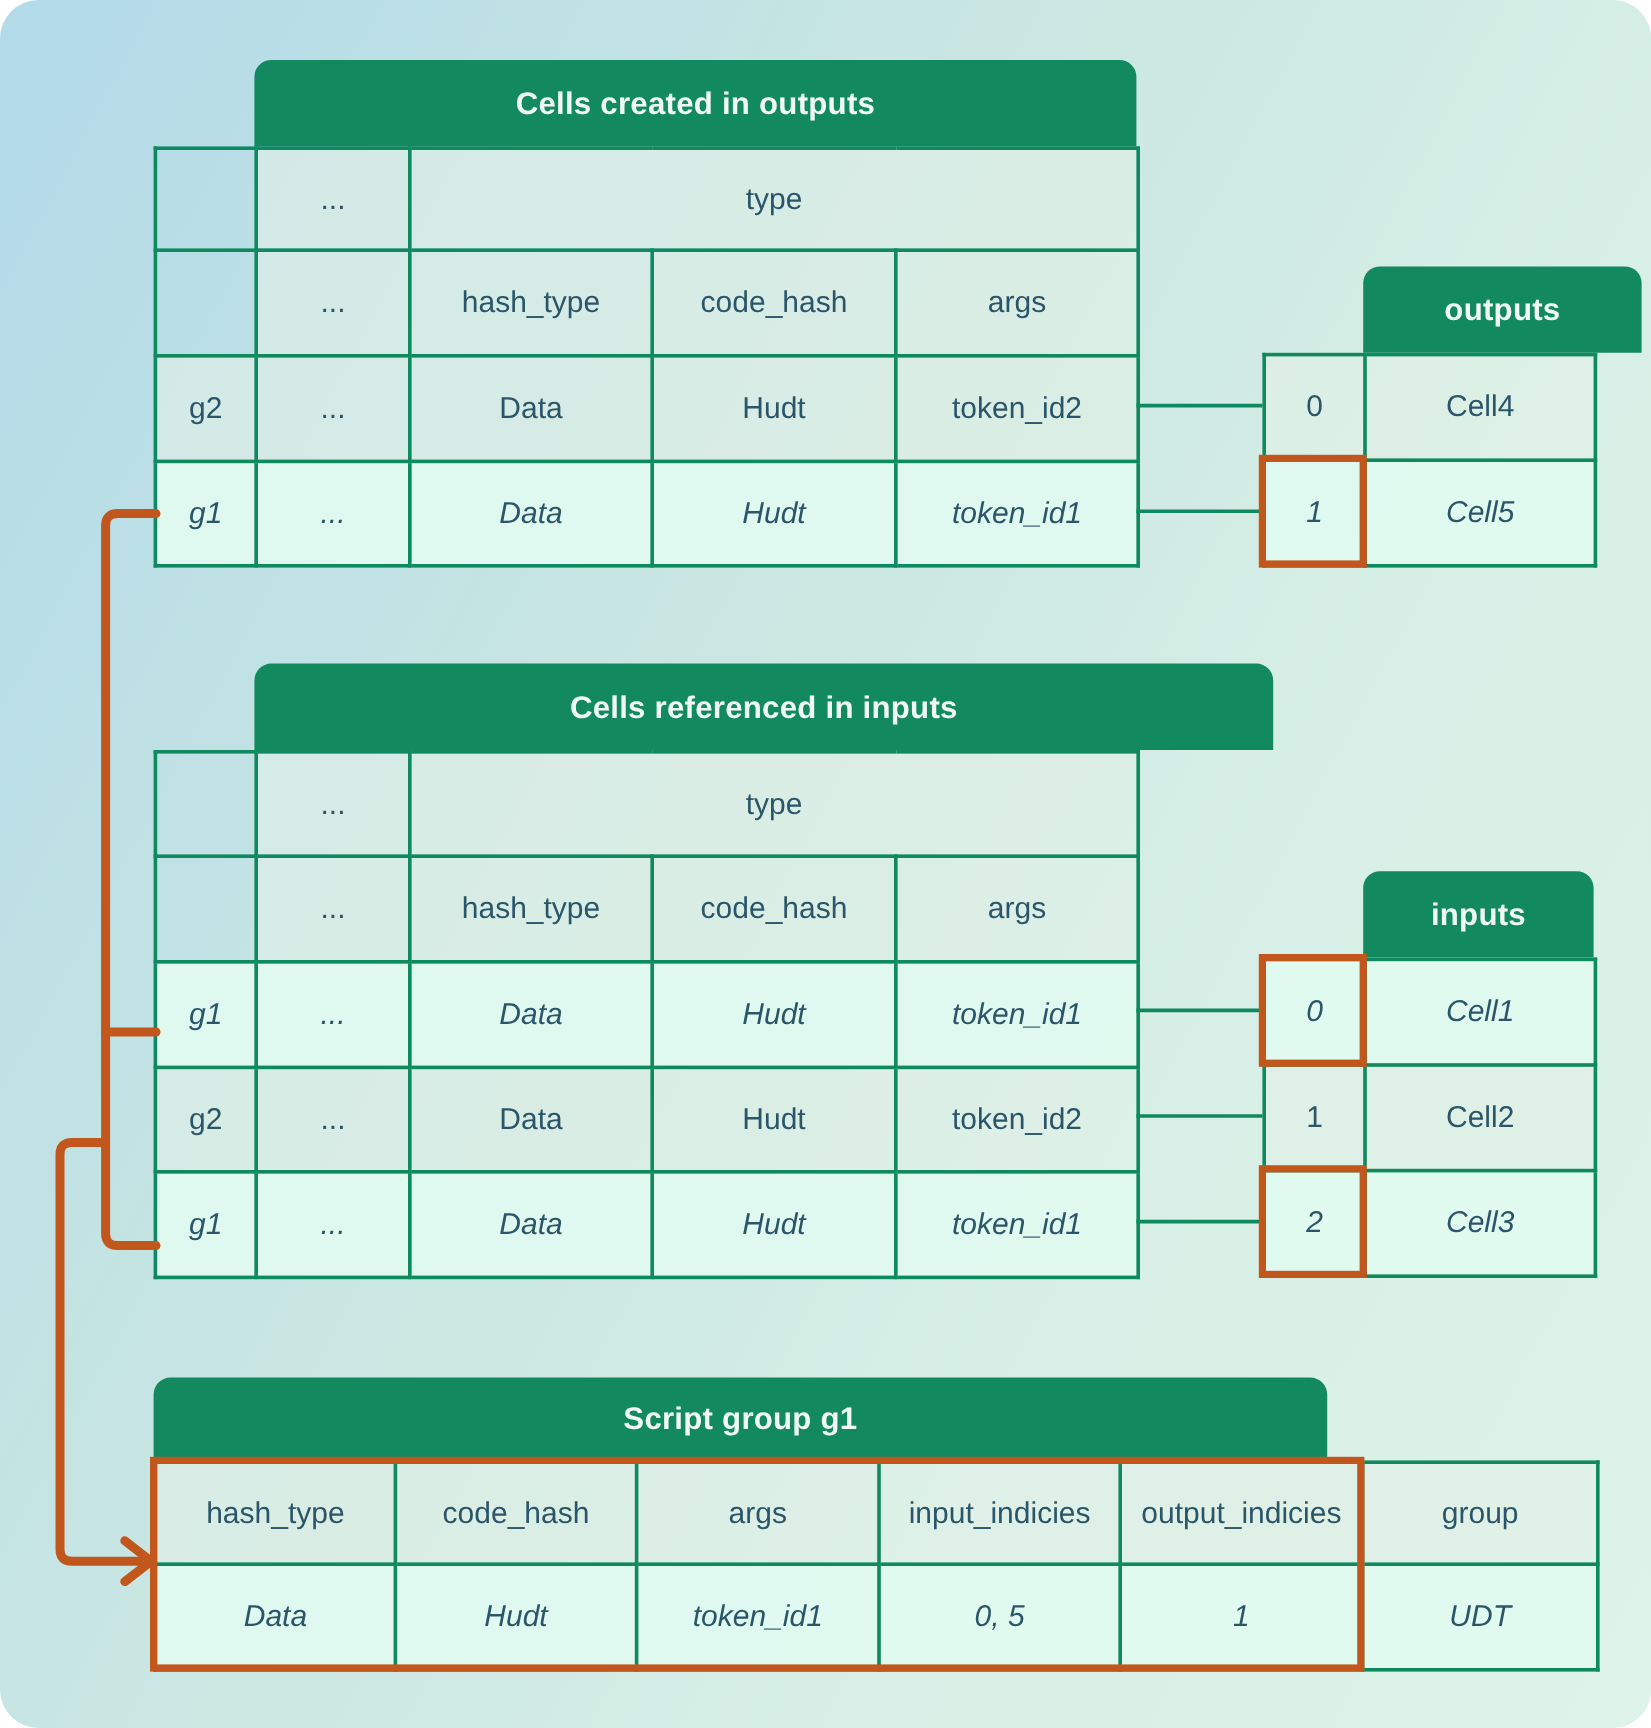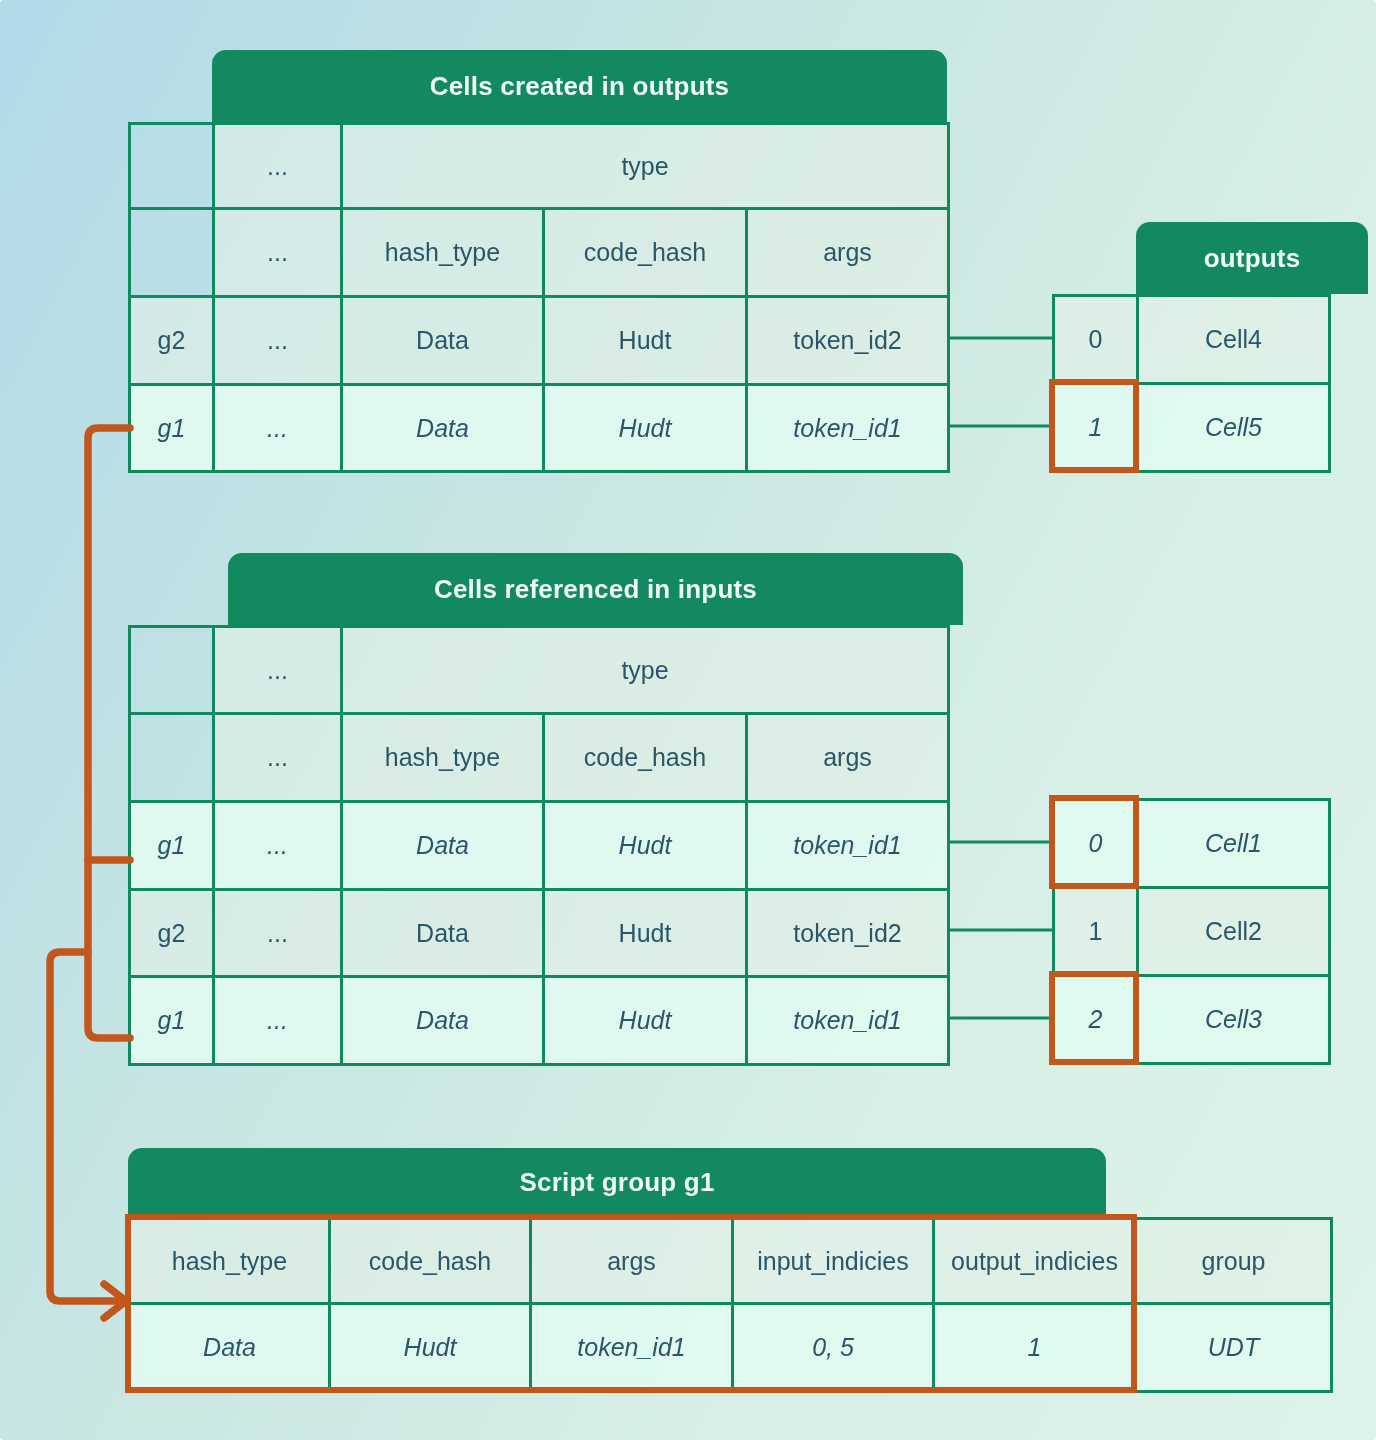--- a/index.html
+++ b/index.html
@@ -3,21 +3,21 @@
 <meta charset="utf-8">
 <style>
   :root{
     --bg_start:#b2dae9; --bg_mid:#c9e6e2; --bg_end:#def3e9;
     --header_green:#12895f; --border_green:#0f8a5e; --accent_orange:#c2571d;
     --text_dark:#2b5669; --header_text:#f0faf5;
     --row_muted:rgba(226,240,231,0.62); --row_highlight:rgba(224,250,240,0.95);
   }
   html,body{margin:0;padding:0;background:#ffffff;}
   .canvas{
-    position:relative;width:1376px;height:1440px;border-radius:4px;overflow:hidden;
+    position:relative;width:1376px;height:1440px;border-radius:32px;overflow:hidden;
     background:linear-gradient(118deg,var(--bg_start) 0%,var(--bg_mid) 40%,#d7efe6 68%,var(--bg_end) 100%);
     font-family:"Liberation Sans",sans-serif;
   }
   .tbl-header{
     position:absolute;display:flex;align-items:center;justify-content:center;
     background:var(--header_green);color:var(--header_text);
     font-weight:700;font-size:26px;letter-spacing:.2px;
     border-radius:14px 14px 0 0;box-sizing:border-box;
   }
   table.diagram{position:absolute;border-collapse:collapse;table-layout:fixed;}
@@ -92,21 +92,21 @@
       <td class="muted">0</td>
       <td class="muted">Cell4</td>
     </tr>
     <tr style="height:88px">
       <td class="hl">1</td>
       <td class="hl">Cell5</td>
     </tr>
   </tbody>
     </table>
 
-  <div class="tbl-header" style="left:228px;top:553px;width:735px;height:72px">Cells referenced in inputs</div>
+  <div class="tbl-header" style="left:212px;top:553px;width:849px;height:72px">Cells referenced in inputs</div>
 
   <table class="diagram" style="left:128px;top:625px;width:819px">
     <colgroup>
         <col style="width:84px">
         <col style="width:128px">
         <col style="width:202px">
         <col style="width:203px">
         <col style="width:202px">
       </colgroup>
     <tbody>
@@ -139,20 +139,21 @@
     <tr style="height:88px">
       <td class="hl">g1</td>
       <td class="hl">...</td>
       <td class="hl">Data</td>
       <td class="hl">Hudt</td>
       <td class="hl">token_id1</td>
     </tr>
   </tbody>
     </table>
 
+  <div class="tbl-header" style="left:1136px;top:726px;width:192px;height:72px">inputs</div>
 
   <table class="diagram" style="left:1052px;top:798px;width:276px">
     <colgroup>
         <col style="width:84px">
         <col style="width:192px">
       </colgroup>
     <tbody>
         <tr style="height:88px">
       <td class="hl">0</td>
       <td class="hl">Cell1</td>

